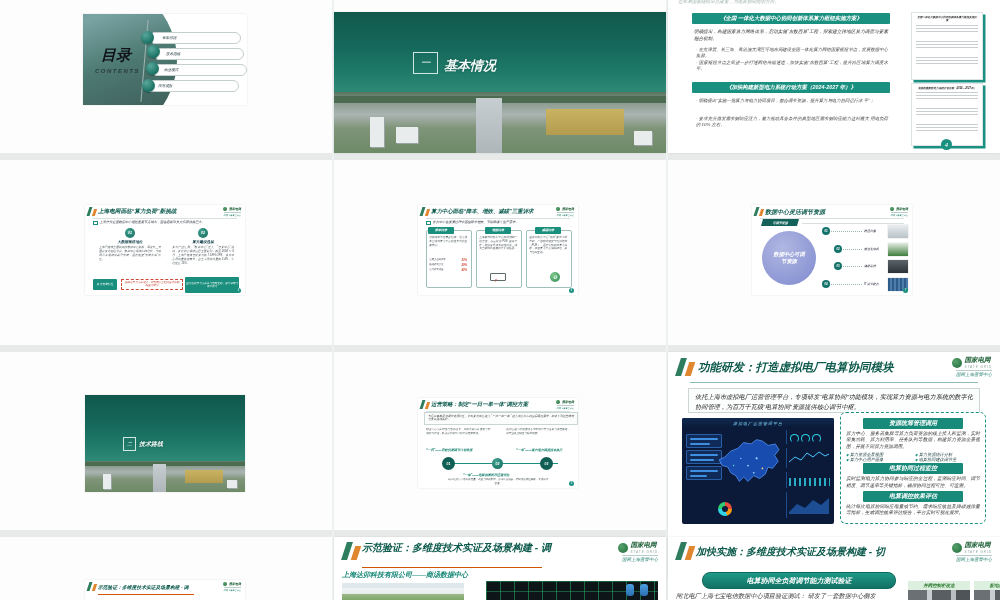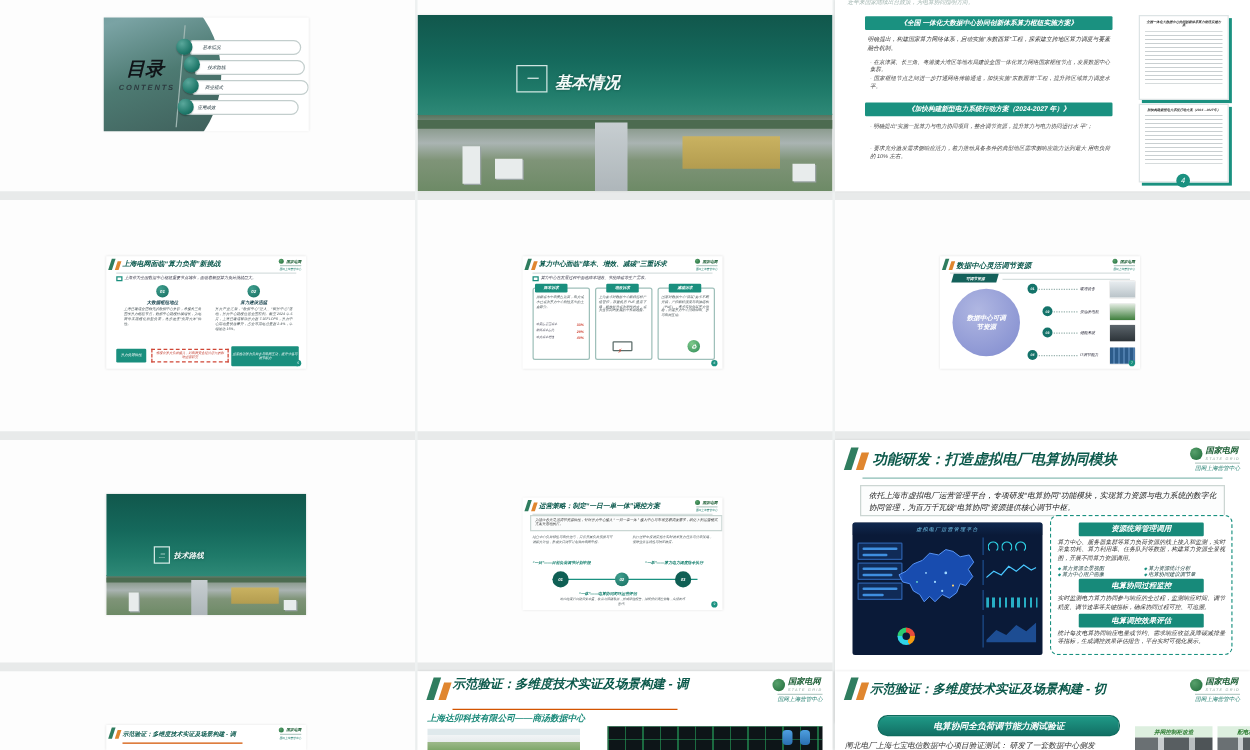--- a/index.html
+++ b/index.html
@@ -439,21 +439,21 @@
     <div class="scada" style="left:152px;top:44px;width:172px;height:19px;">
       <div class="grid"></div>
       <div class="tank" style="right:10px;top:3px;"></div>
       <div class="tank" style="right:24px;top:3px;"></div>
     </div>
   </div>
 
   <div id="s11" class="slide" style="left:668px;top:537px;width:332px;height:63px;">
     <span class="acc-g" style="left:10px;top:5px;width:6px;height:18px;"></span>
     <span class="acc-o" style="left:19px;top:9px;width:6px;height:14px;"></span>
-    <div class="demo-title" style="left:28px;top:8px;width:290px;">示范验证：多维度技术实证及场景构建 - 切</div>
+    <div class="demo-title" style="left:28px;top:8px;width:290px;">加快实施：多维度技术实证及场景构建 - 切</div>
     <div class="mlogo" style="right:8px;top:4px;">
       <div class="mlogo-row">
           <span class="mlogo-emblem" style="width:10px;height:10px;"></span>
         <span style="display:flex;flex-direction:column;align-items:flex-start;">
           <span class="mlogo-brand" style="font-size:6.5px;">国家电网</span>
           <span class="mlogo-en" style="font-size:3px;">STATE GRID</span>
         </span>
         </div>
       <div class="mlogo-dept" style="font-size:4.5px;">国网上海营管中心</div>
     </div>

